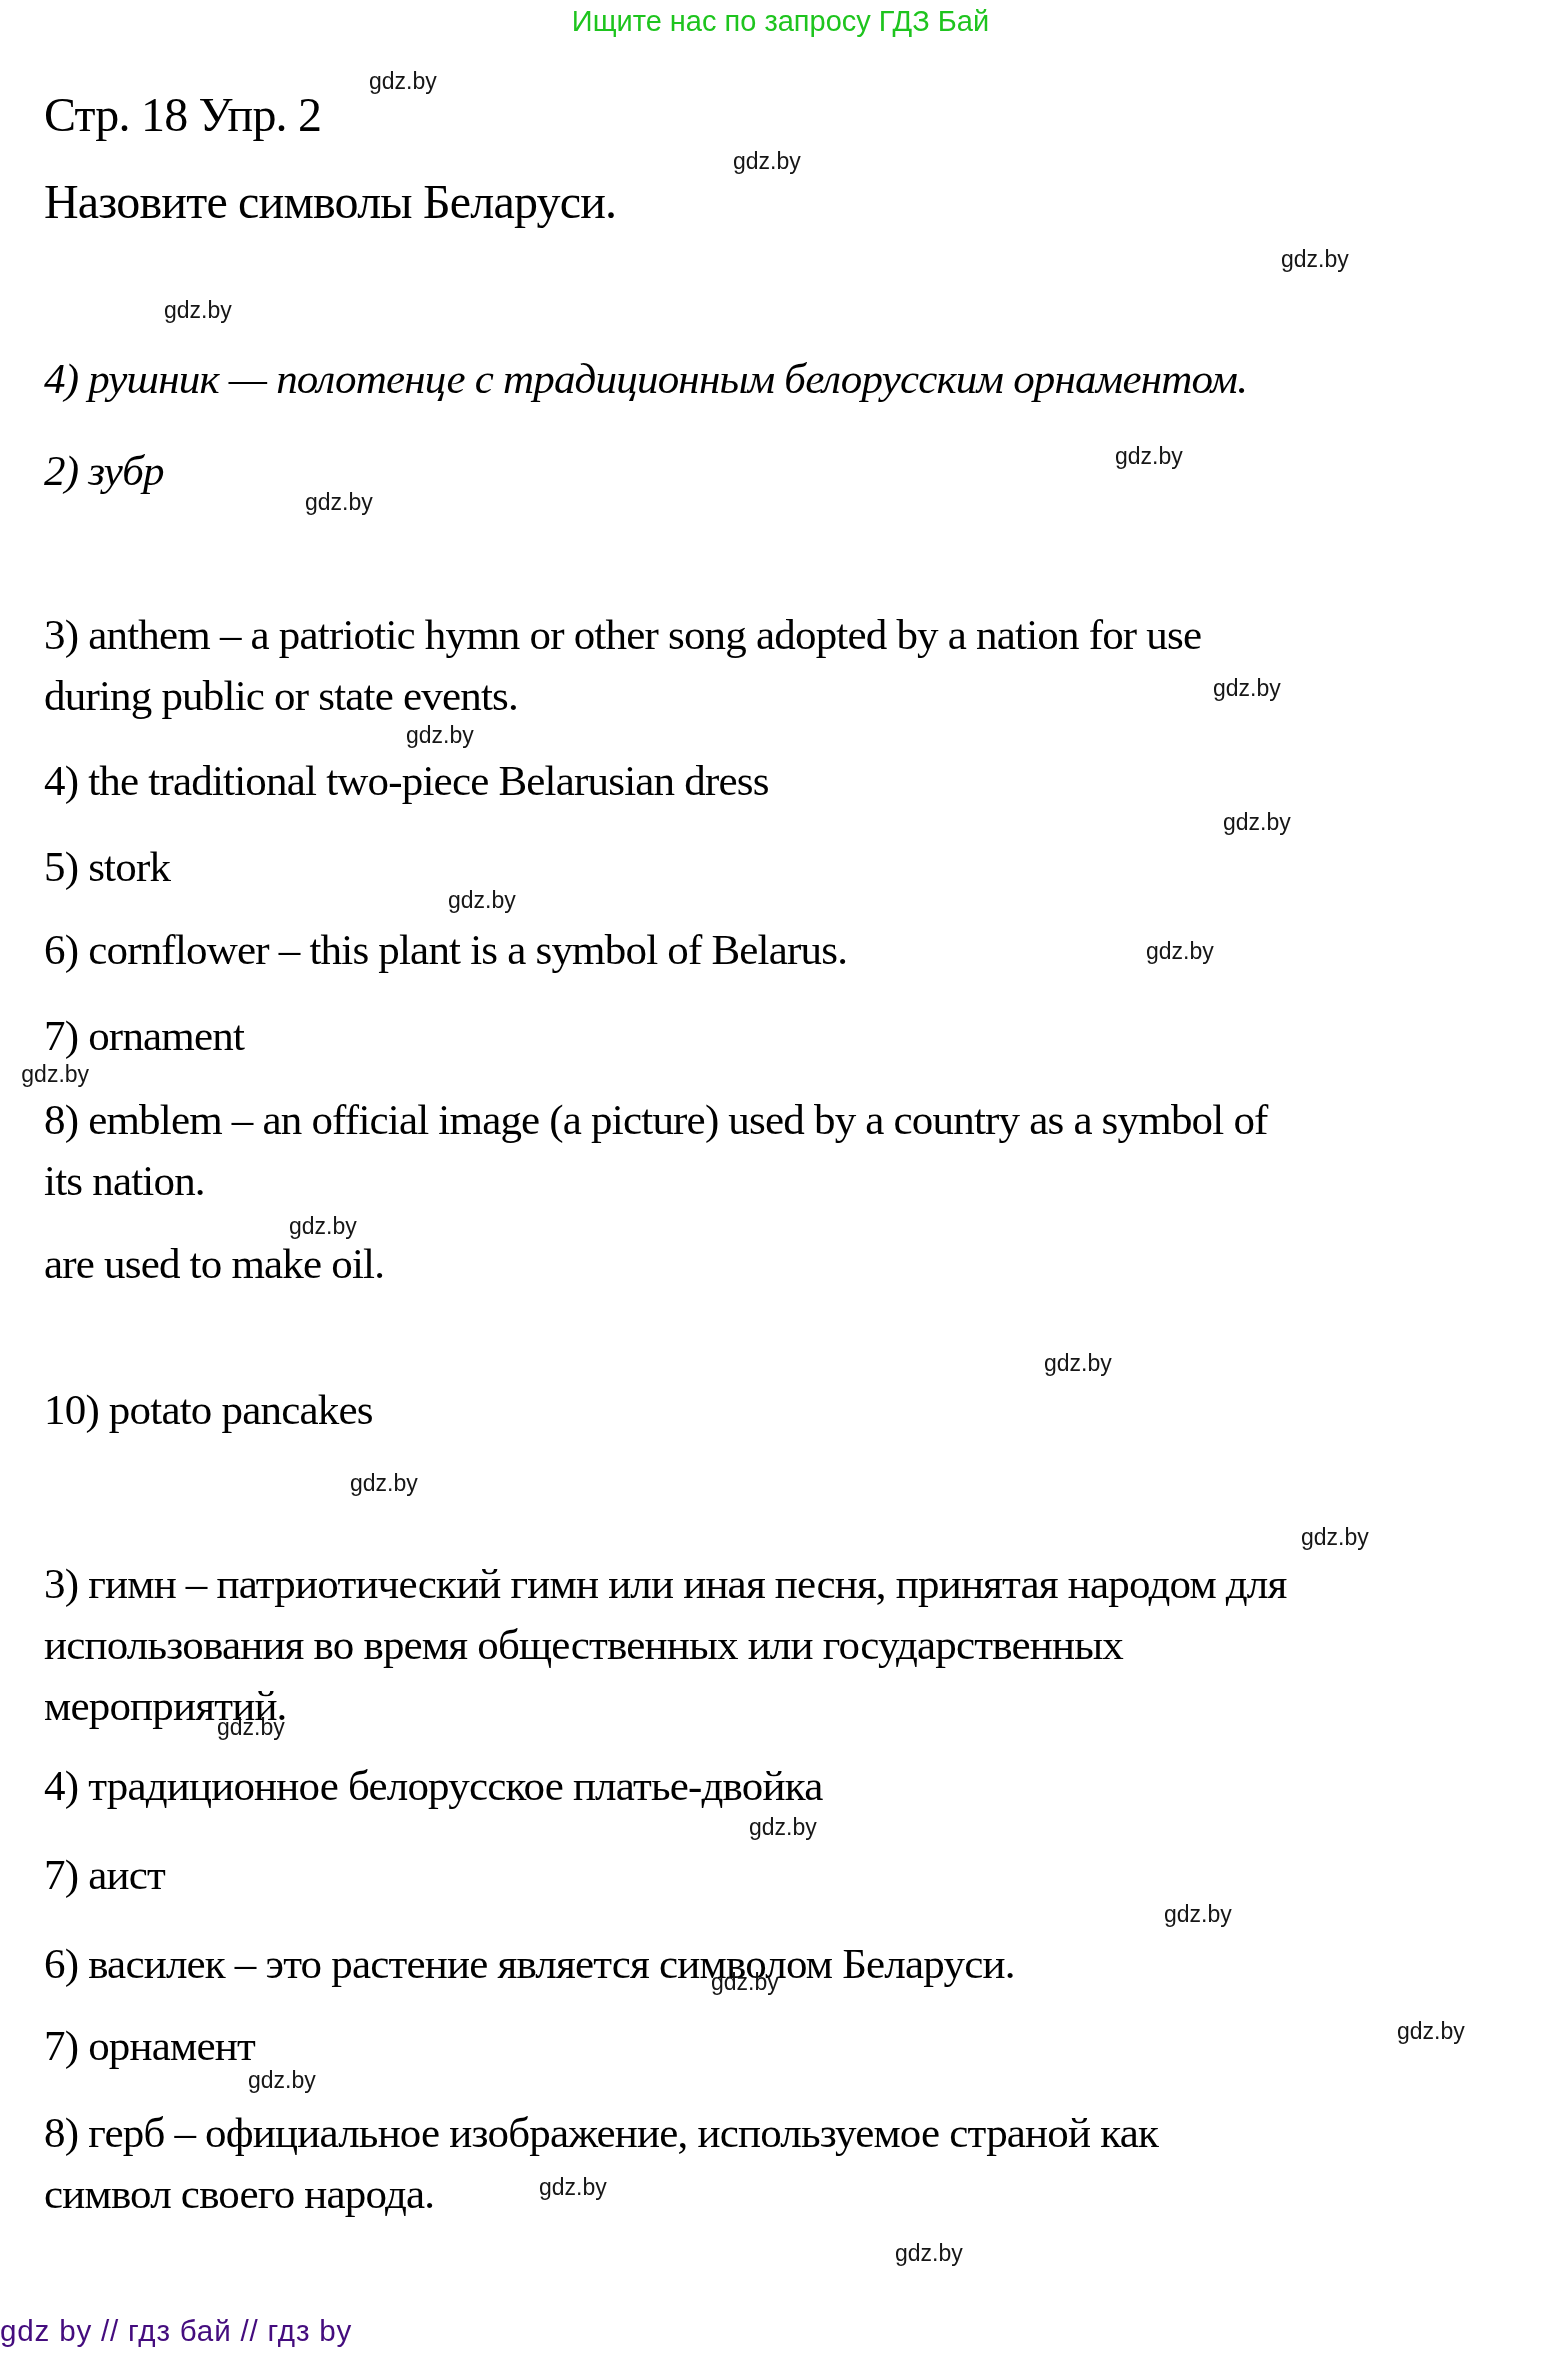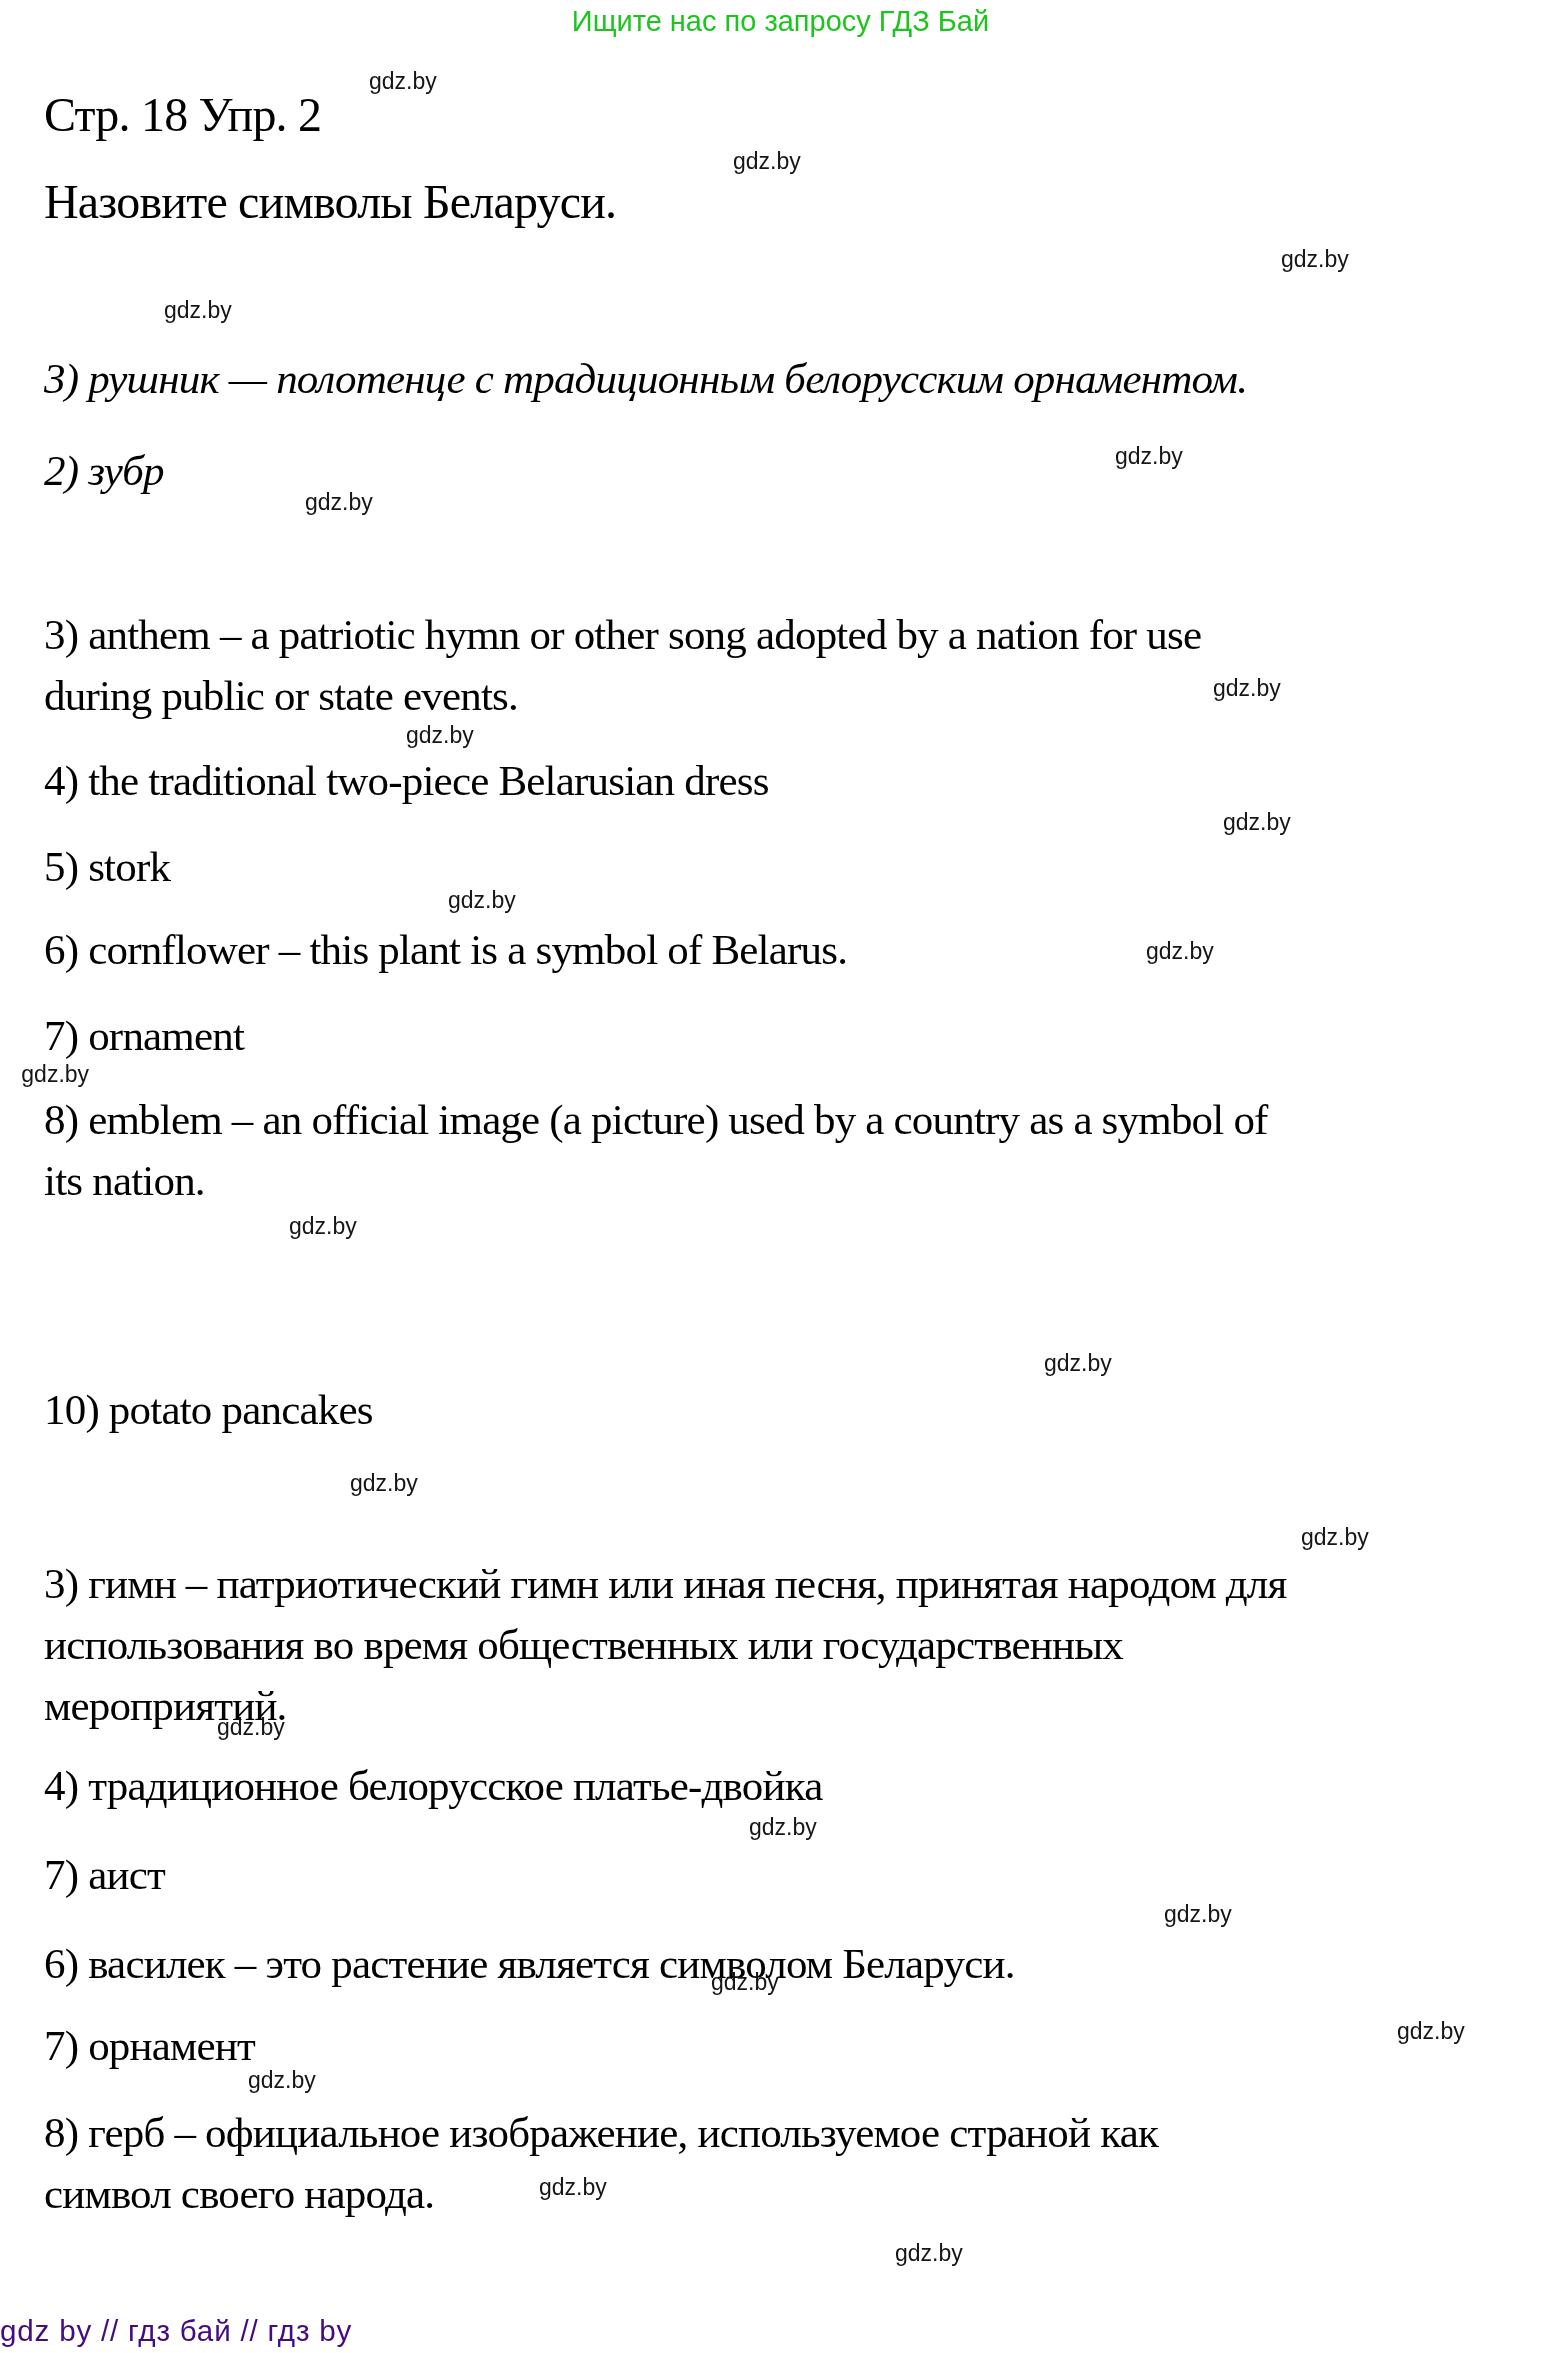--- a/index.html
+++ b/index.html
@@ -52,21 +52,21 @@
 <body>
 
 <div class="page">
 
   <div class="promo">Ищите нас по запросу ГДЗ Бай</div>
 
   <div class="heading" style="top:87px">Стр. 18 Упр. 2</div>
   <div class="heading" style="top:174px">Назовите символы Беларуси.</div>
 
   <div class="para italic" style="top:348px">
-    <span class="line">3) рушник — полотенце с традиционным белорусским орнаментом.</span>
+    <span class="line">4) рушник — полотенце с традиционным белорусским орнаментом.</span>
   </div>
   <div class="para italic" style="top:440px">
     <span class="line">2) зубр</span>
   </div>
 
   <div class="para" style="top:604px">
     <span class="line">3) anthem – a patriotic hymn or other song adopted by a nation for use</span>
     <span class="line">during public or state events.</span>
   </div>
   <div class="para" style="top:750px">
@@ -79,20 +79,21 @@
     <span class="line">6) cornflower – this plant is a symbol of Belarus.</span>
   </div>
   <div class="para" style="top:1005px">
     <span class="line">7) ornament</span>
   </div>
   <div class="para" style="top:1089px">
     <span class="line">8) emblem – an official image (a picture) used by a country as a symbol of</span>
     <span class="line">its nation.</span>
   </div>
   <div class="para" style="top:1233px">
+    <span class="line">are used to make oil.</span>
   </div>
   <div class="para" style="top:1379px">
     <span class="line">10) potato pancakes</span>
   </div>
 
   <div class="para" style="top:1553px">
     <span class="line">3) гимн – патриотический гимн или иная песня, принятая народом для</span>
     <span class="line">использования во время общественных или государственных</span>
     <span class="line">мероприятий.</span>
   </div>

